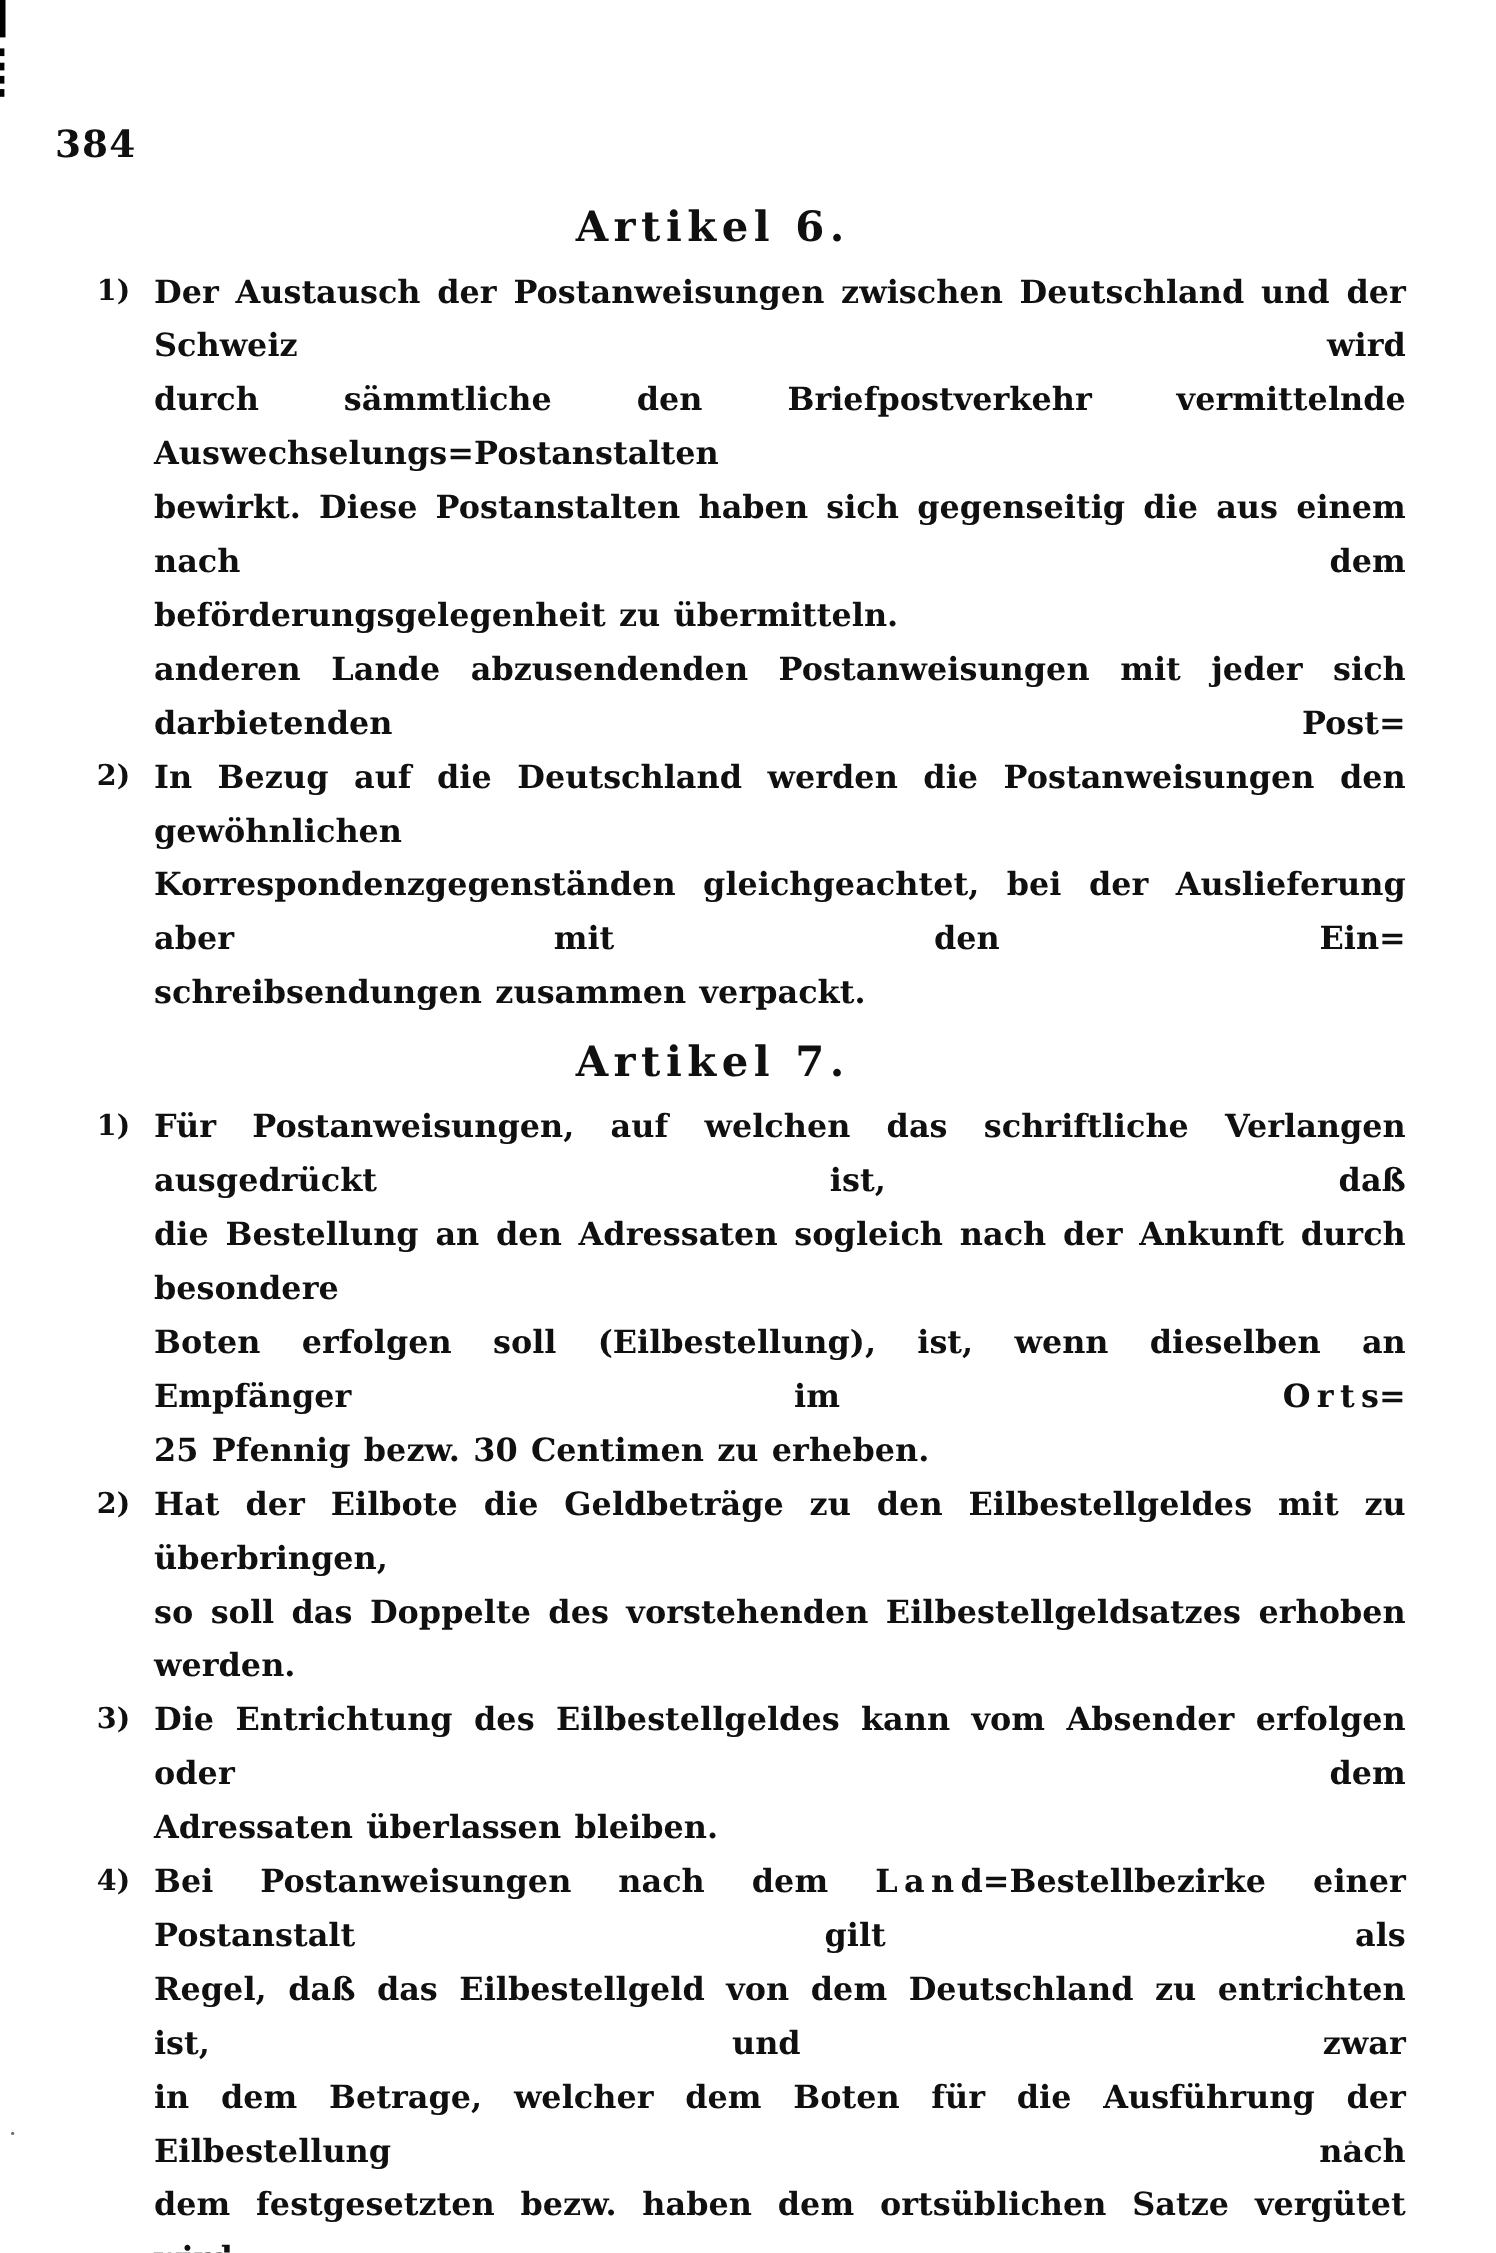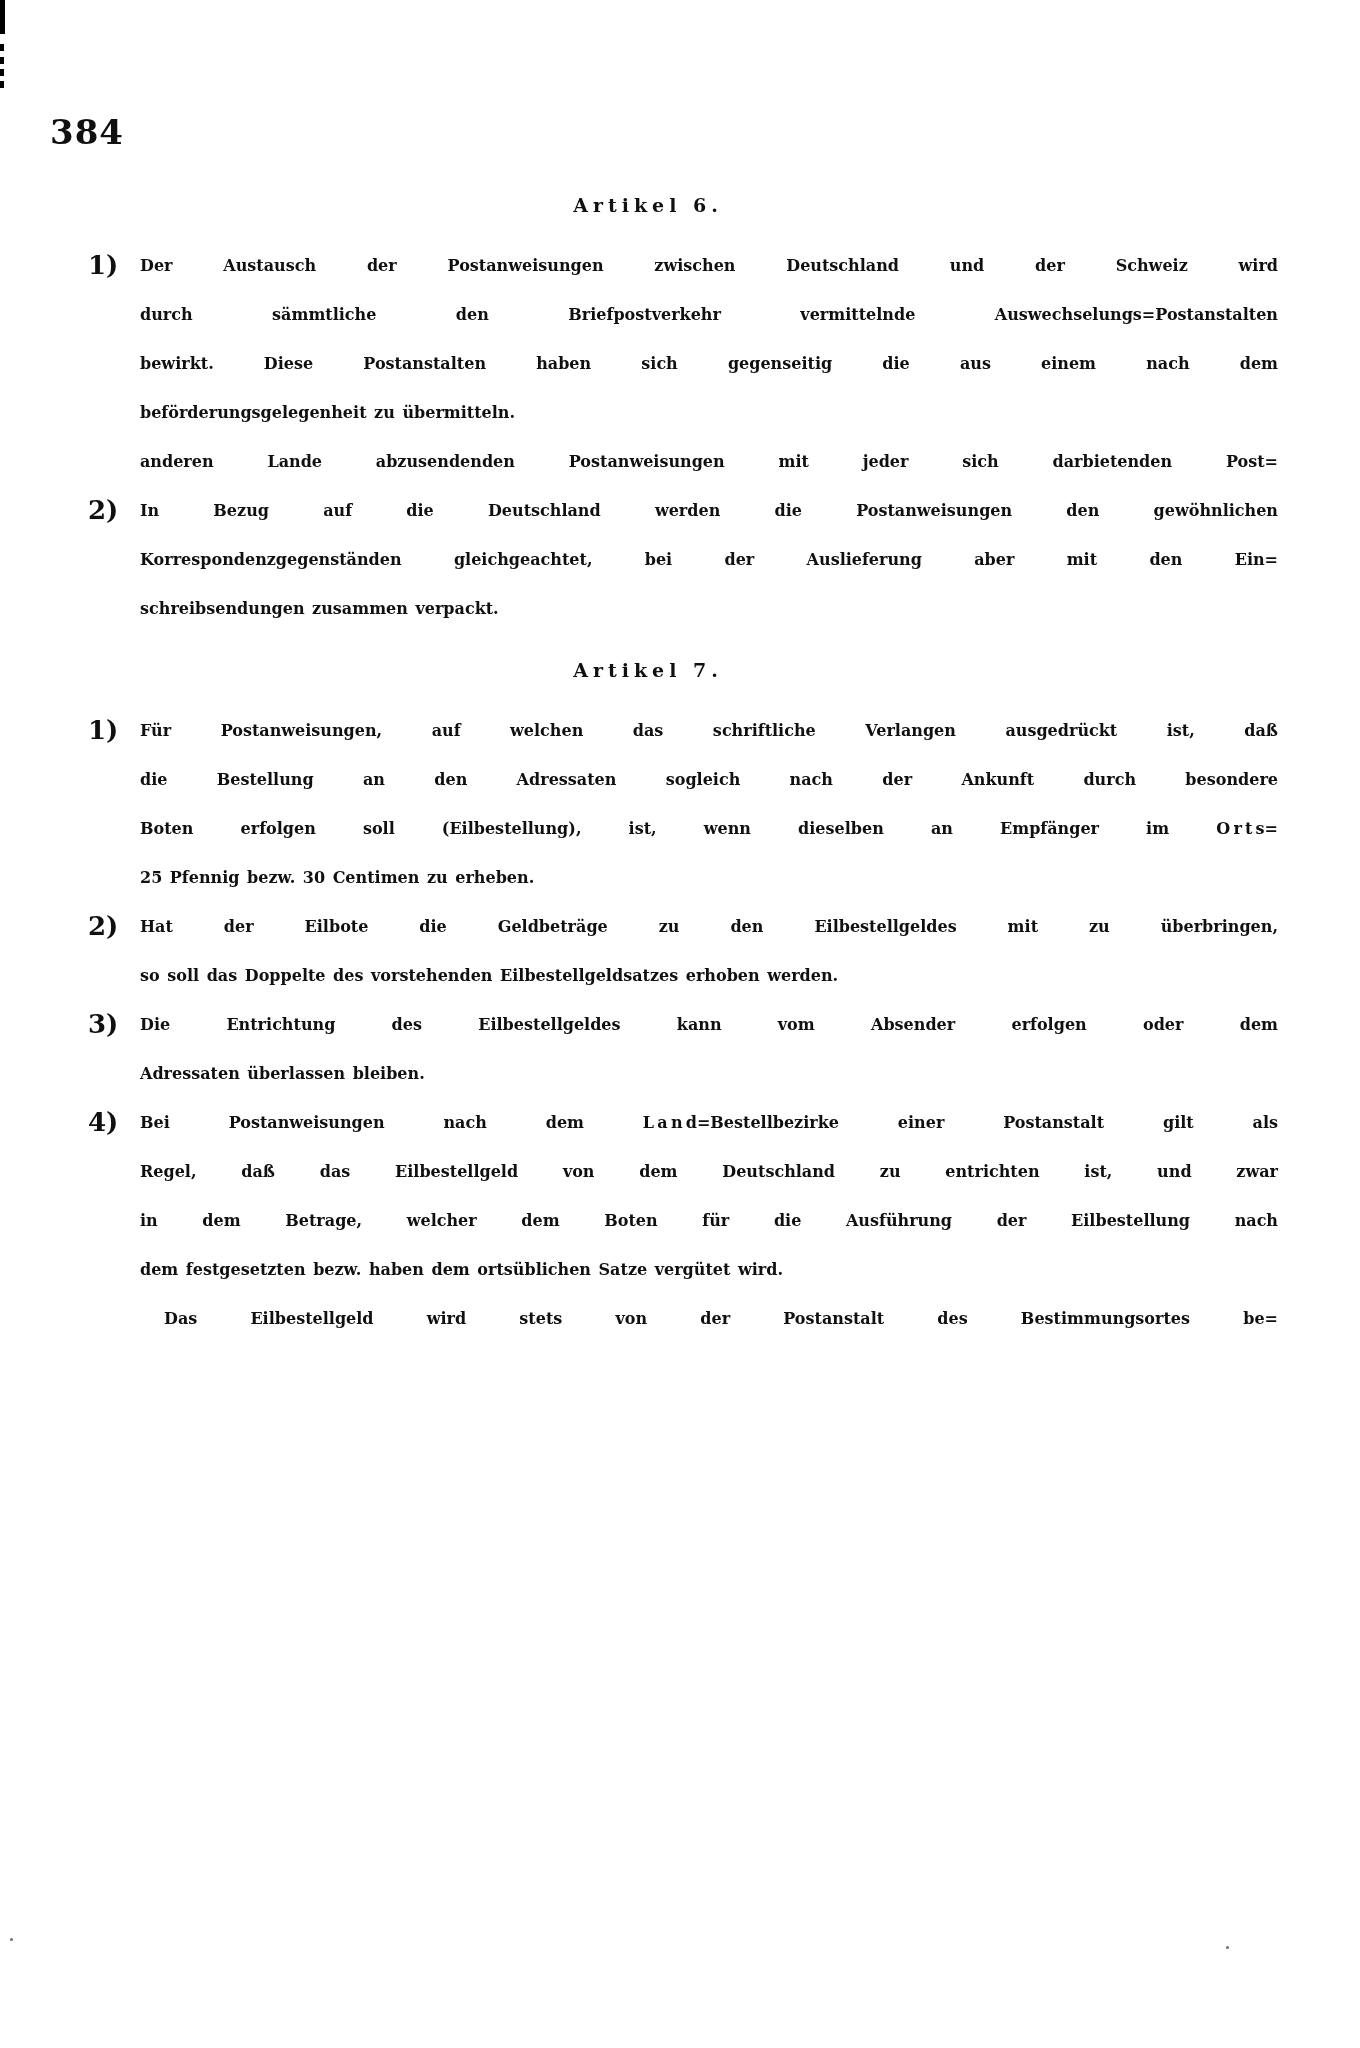--- a/index.html
+++ b/index.html
@@ -24,32 +24,32 @@
 
   .page-number{
     position:absolute;left:50px;top:112px;
     font-size:34px;font-weight:bold;letter-spacing:1px;
   }
   .content{
     position:absolute;left:88px;top:168px;width:1190px;
   }
   .heading{
     text-align:center;
-    font-size:19px;font-weight:bold;
+    font-size:38px;font-weight:bold;
     letter-spacing:5px;
     line-height:49px;
     margin:13px 70px 11px 0;
   }
   .item{position:relative;padding-left:52px;}
   .num{
     position:absolute;left:0;top:0;
     font-size:26px;font-weight:bold;line-height:49px;
   }
   .line{
-    font-size:16px;font-weight:bold;
+    font-size:29px;font-weight:bold;
     line-height:49px;
     text-align:justify;
     text-align-last:justify;
     word-spacing:2px;
   }
   .line.last{text-align-last:left;}
   .item.continuation{padding-left:24px;}
   .item.continuation .line:first-of-type{text-indent:52px;}
 </style>
 </head>

